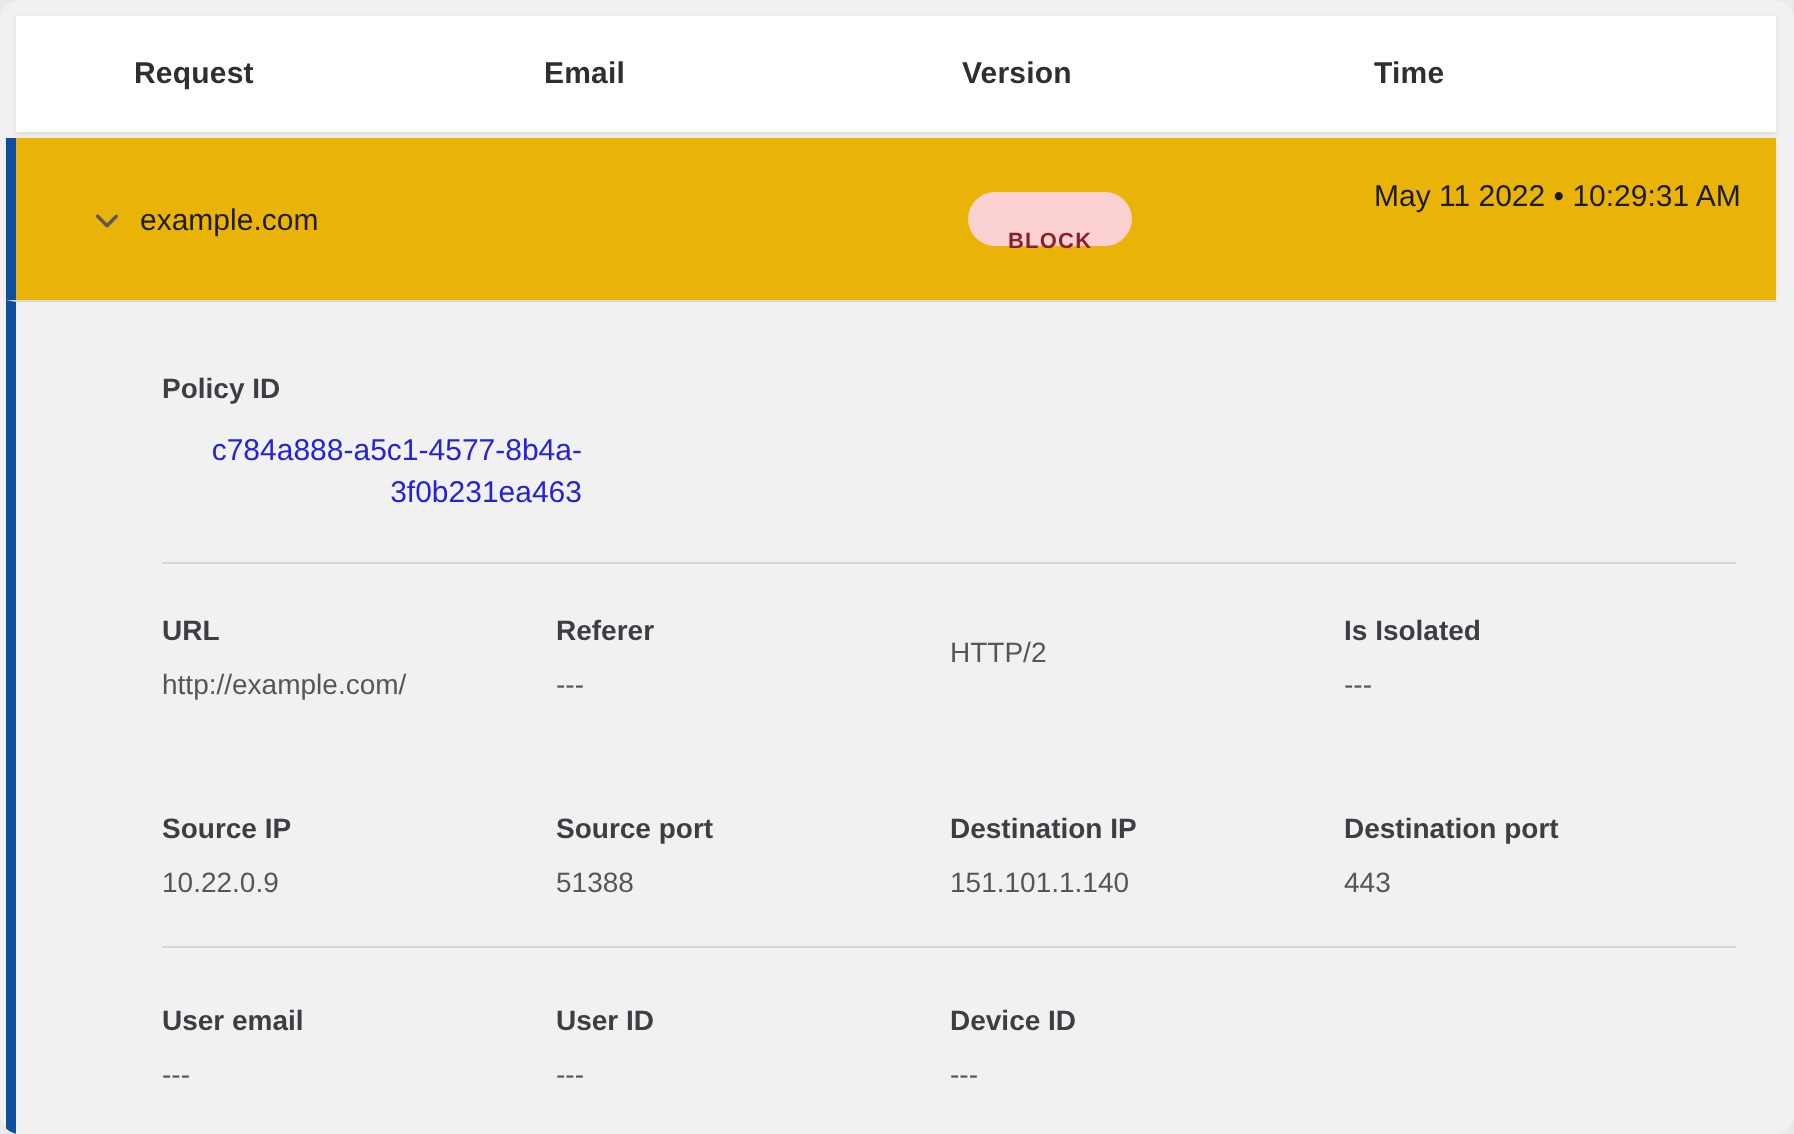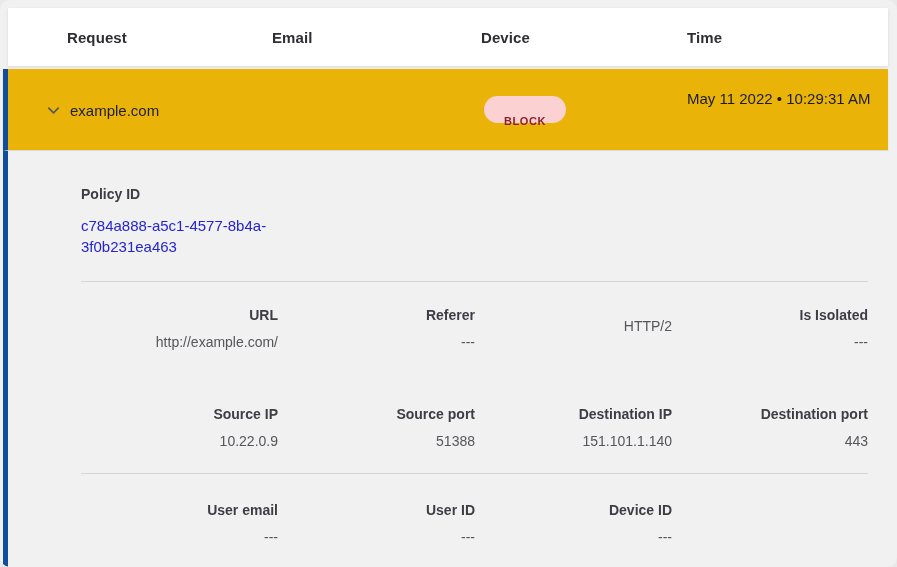--- a/index.html
+++ b/index.html
@@ -54,41 +54,41 @@
     background:#f1f1f2;
     border-left:5px solid #0f4e9c;
     border-top:1px solid #d8d8d9;
     padding:35px 20px 0 73px;
   }
   .field-label { font-size:14px; font-weight:700; color:#3d3d44; }
   .field-value { font-size:14px; color:#55555b; margin-top:11px; }
   .policy-link {
     display:inline-block; width:210px; margin-top:13px;
     font-size:15px; line-height:21px; color:#2523d4;
-    text-decoration:none; cursor:pointer;
+    text-decoration:none; cursor:pointer;text-align:right;
   }
   .divider { height:1px; background:#d6d6d8; border:none; }
   .div-1 { margin-top:24px; }
   .div-2 { margin-top:24px; }
   .grid {
-    display:grid; grid-template-columns:197px 197px 197px 1fr;text-align:right;
+    display:grid; grid-template-columns:197px 197px 197px 1fr;
   }
   .grid-1 { margin-top:25px; }
   .grid-2 { margin-top:56px; }
   .grid-3 { margin-top:28px; }
 </style>
 </head>
 <body>
 
 <div class="page">
 
   <div class="header-card">
     <span class="hcol c1">Request</span>
     <span class="hcol c2">Email</span>
-    <span class="hcol c3">Device</span>
+    <span class="hcol c3">Version</span>
     <span class="hcol c4">Time</span>
   </div>
 
   <div class="row-card">
     <span class="chevron">
       <svg width="15" height="15" viewBox="0 0 16 16" fill="none">
         <path d="M3 5.5 L8 10.5 L13 5.5" stroke="#58585e" stroke-width="1.8" stroke-linecap="round" stroke-linejoin="round"></path>
       </svg>
     </span>
     <span class="request-text">example.com</span>

